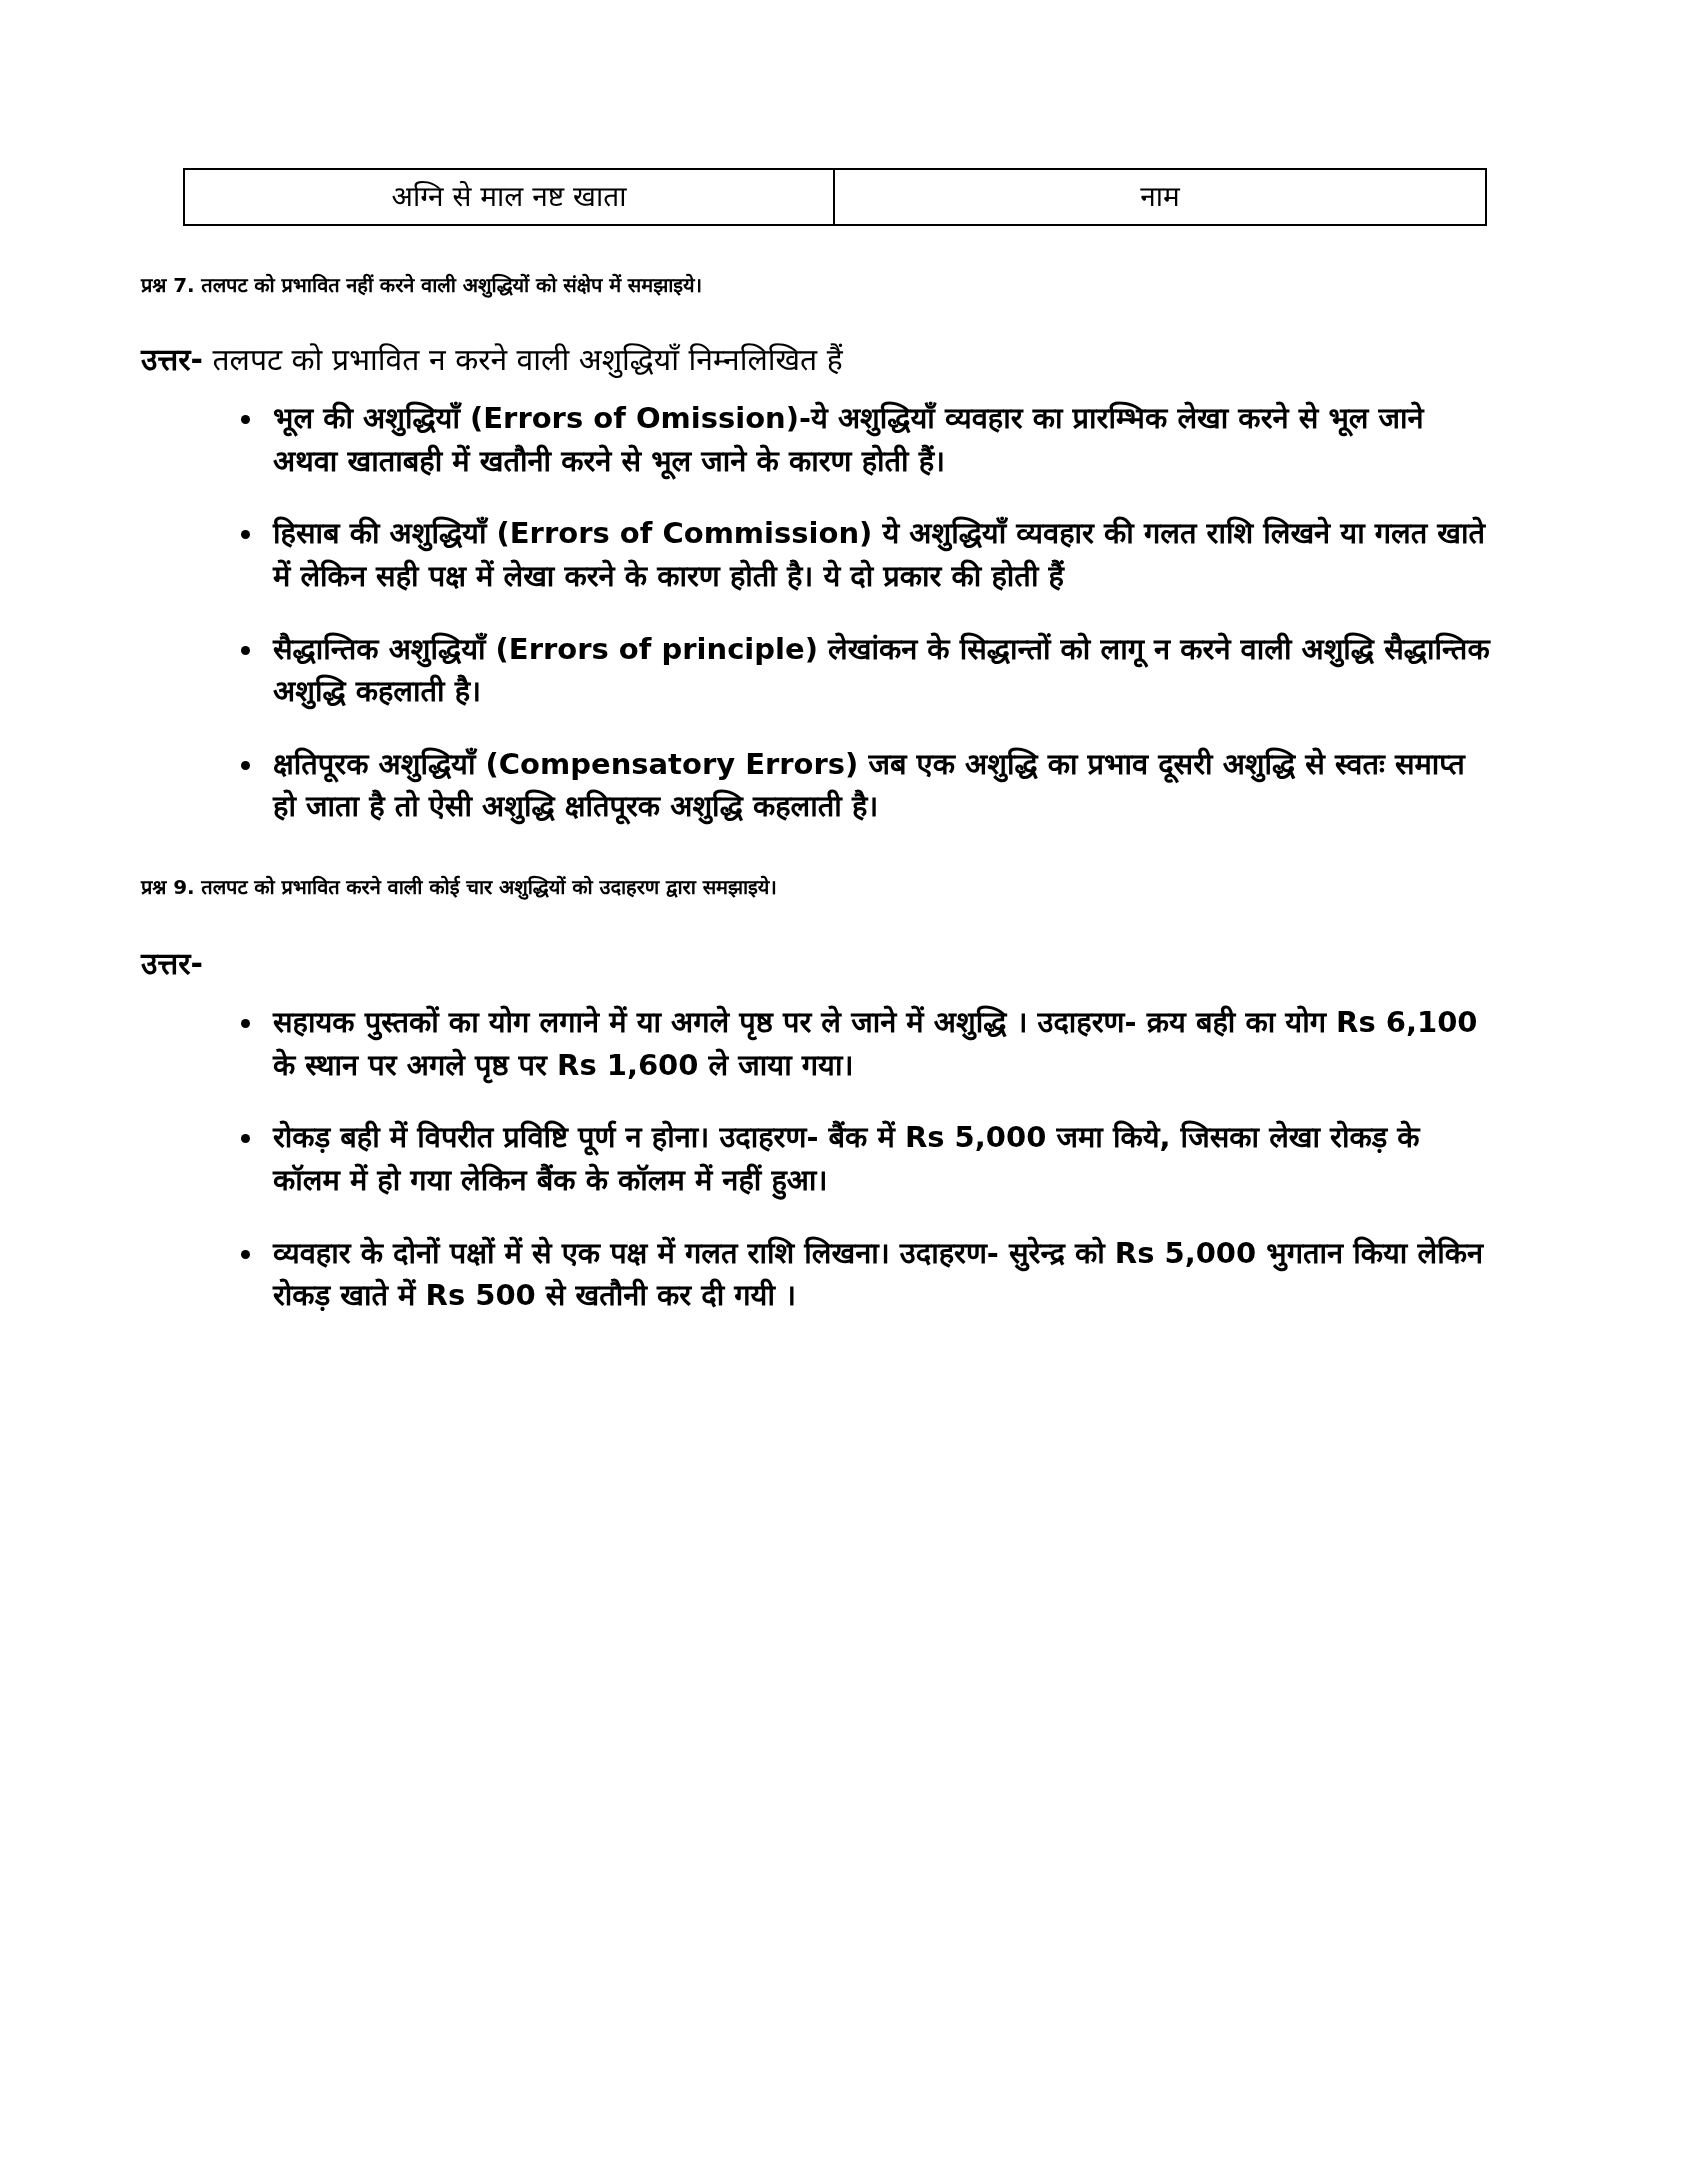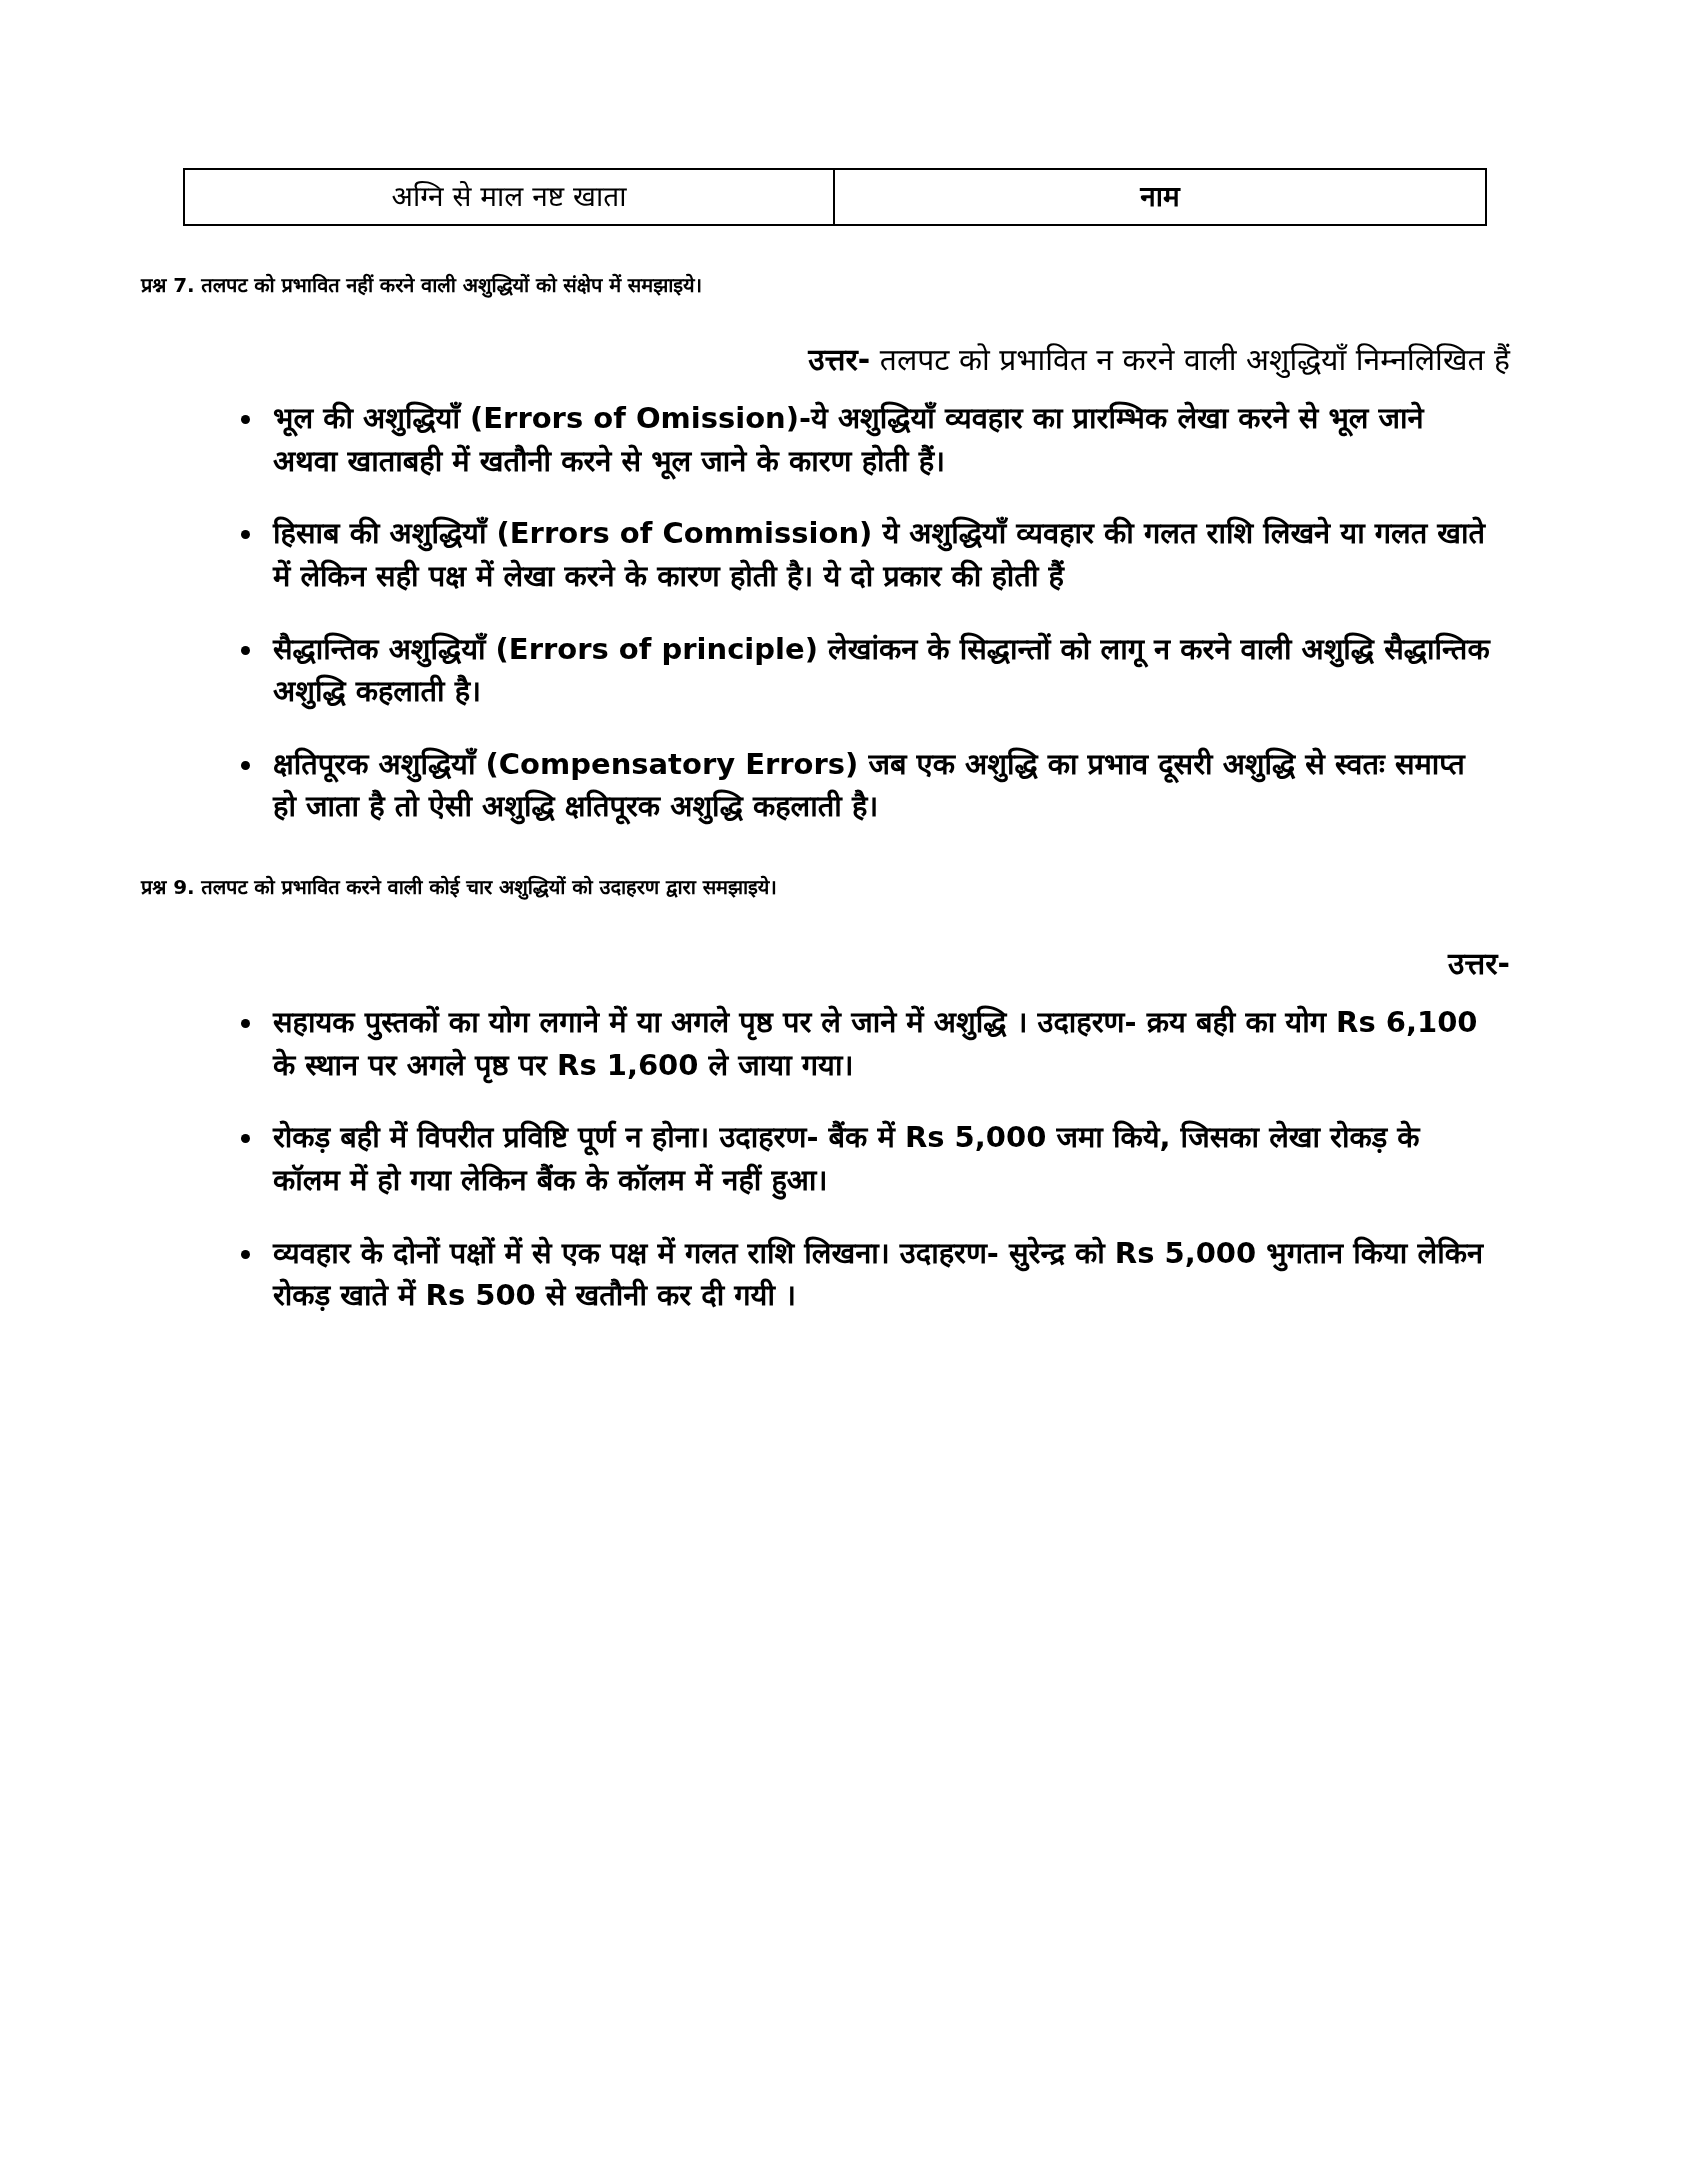--- a/index.html
+++ b/index.html
@@ -36,37 +36,36 @@
     height: 50px;
     text-align: center;
     vertical-align: middle;
     font-size: 28px;
     font-family: "DejaVu Sans", "Liberation Sans", sans-serif;
     font-weight: 400;
     line-height: 1.1;
     padding: 2px 6px;
   }
   .ledger-table td.col-left { width: 636px; }
-  .ledger-table td.col-right { width: 638px; font-weight: bold; }
+  .ledger-table td.col-right { width: 638px; }
 
   
   .q-heading {
     font-family: "DejaVu Sans", "Liberation Sans", sans-serif;
     font-weight: bold;
     font-size: 20px;
     line-height: 1.35;
     margin: 46px 0 0 -45px;
     letter-spacing: -0.1px;
   }
   .answer-line {
     font-family: "DejaVu Sans", "Liberation Sans", sans-serif;
     font-size: 30px;
     line-height: 1.4;
     margin: 40px 0 0 -45px;
-    text-align: right;
   }
   .answer-line .lbl {
     font-weight: bold;
   }
   .answer-line.only-label { margin-top: 42px; }
 
   
   ul.bullets {
     list-style: none;
     margin: 16px 0 0 0;

